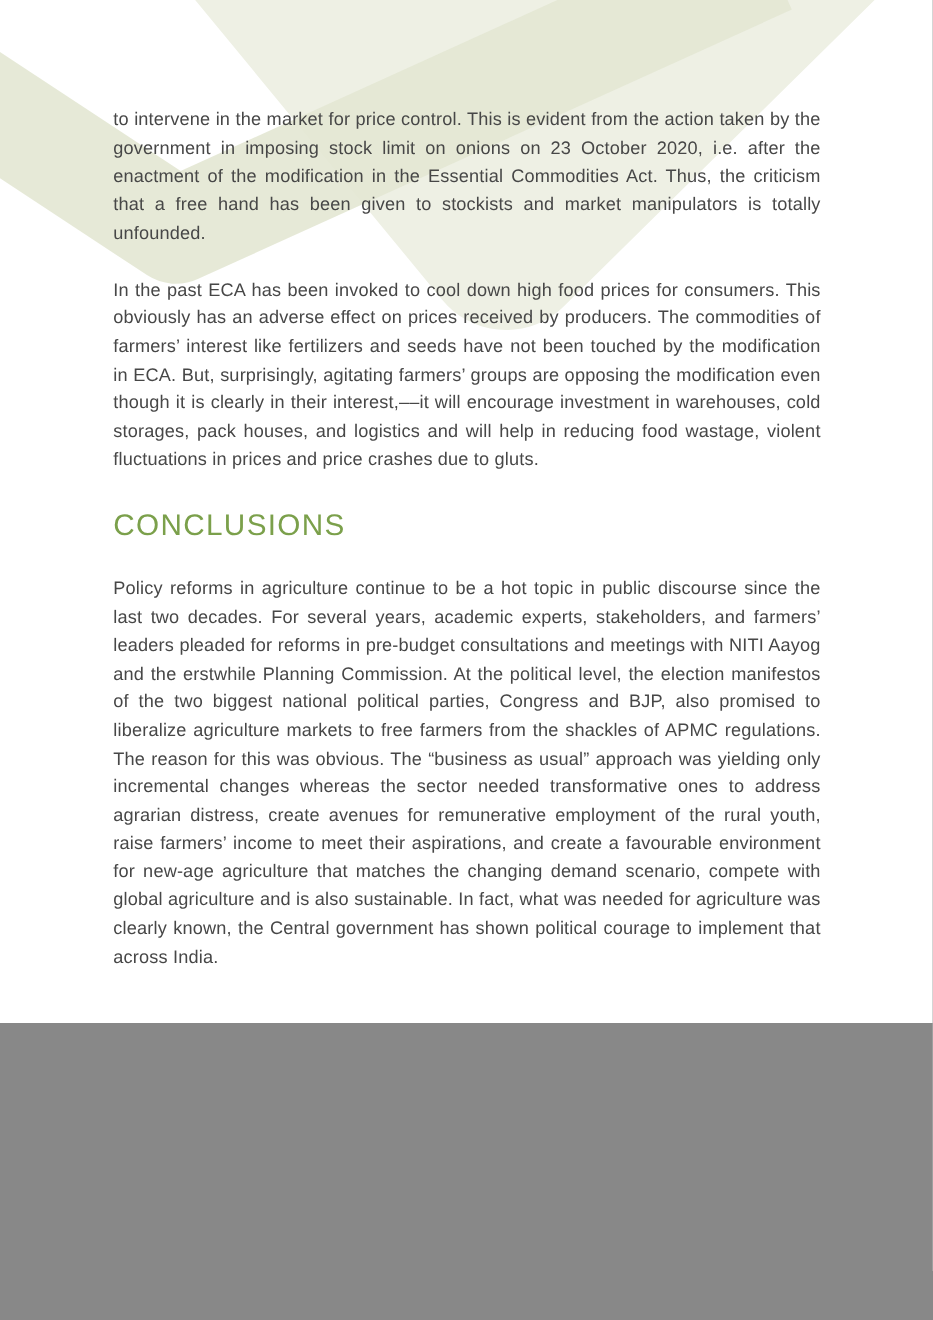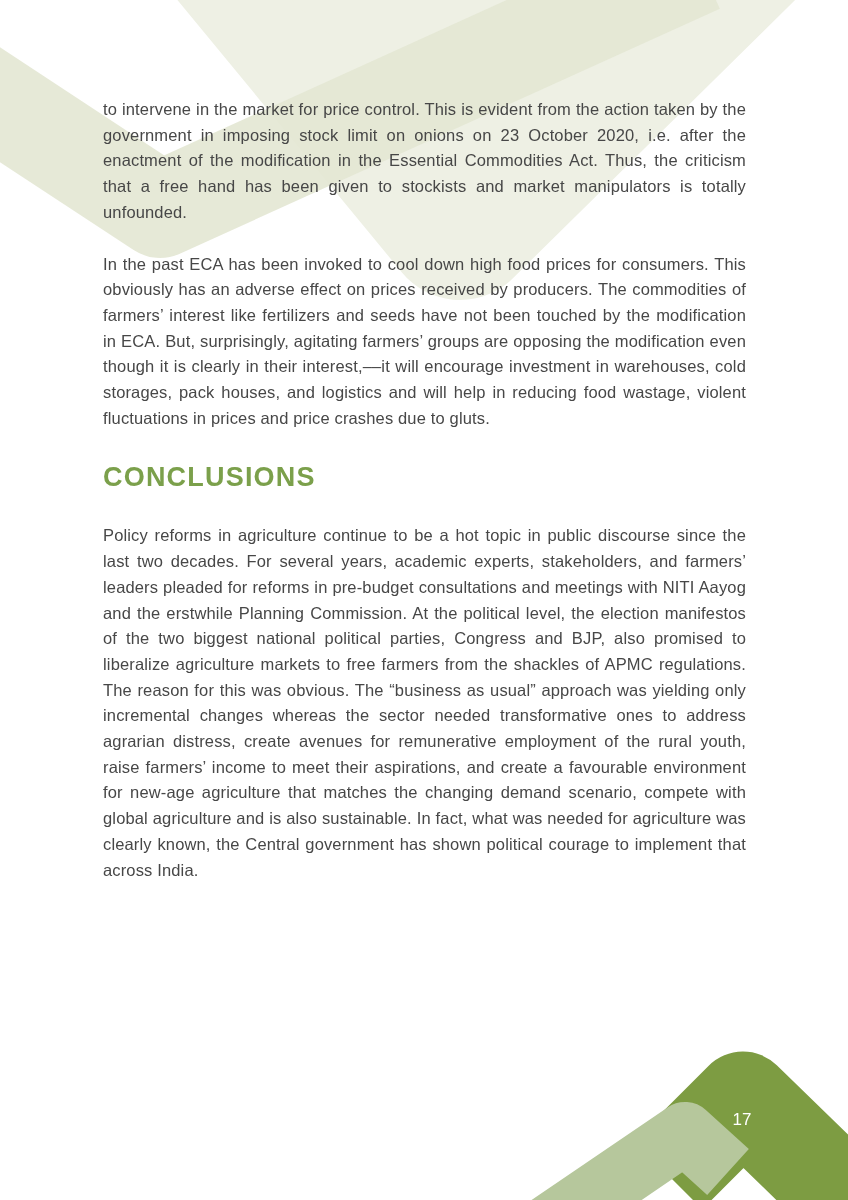--- a/index.html
+++ b/index.html
@@ -1,18 +1,18 @@
 <!DOCTYPE html>
 <html><head>
 <meta charset="utf-8">
 <style>
   html,body{margin:0;padding:0;background:#888;}
   .page{
     position:relative;
-    width:848px;height:1200px;
+    width:848px;height:930px;
     background:#ffffff;
     overflow:hidden;
     font-family:"Liberation Sans", sans-serif;
   }
   svg.deco{position:absolute;left:0;pointer-events:none;}
   svg.deco.top{top:0;z-index:0;}
   svg.deco.bottom{top:1040px;z-index:0;}
   .content{
     position:absolute;left:103px;top:97px;width:643px;z-index:2;
   }
@@ -21,21 +21,21 @@
     font-size:16.5px;
     line-height:25.7px;
     letter-spacing:0.15px;
     color:#474747;
     text-align:justify;
   }
   .content h1{
     margin:20px 0 26px 0;
     font-size:27px;
     line-height:40px;
-    font-weight:700;
+    font-weight:400;
     letter-spacing:1.2px;
     color:#7ba04b;
   }
   .page-number{
     position:absolute;
     left:722px;top:1110px;width:40px;
     z-index:3;
     text-align:center;
     font-size:17px;font-weight:400;
     color:#ffffff;

